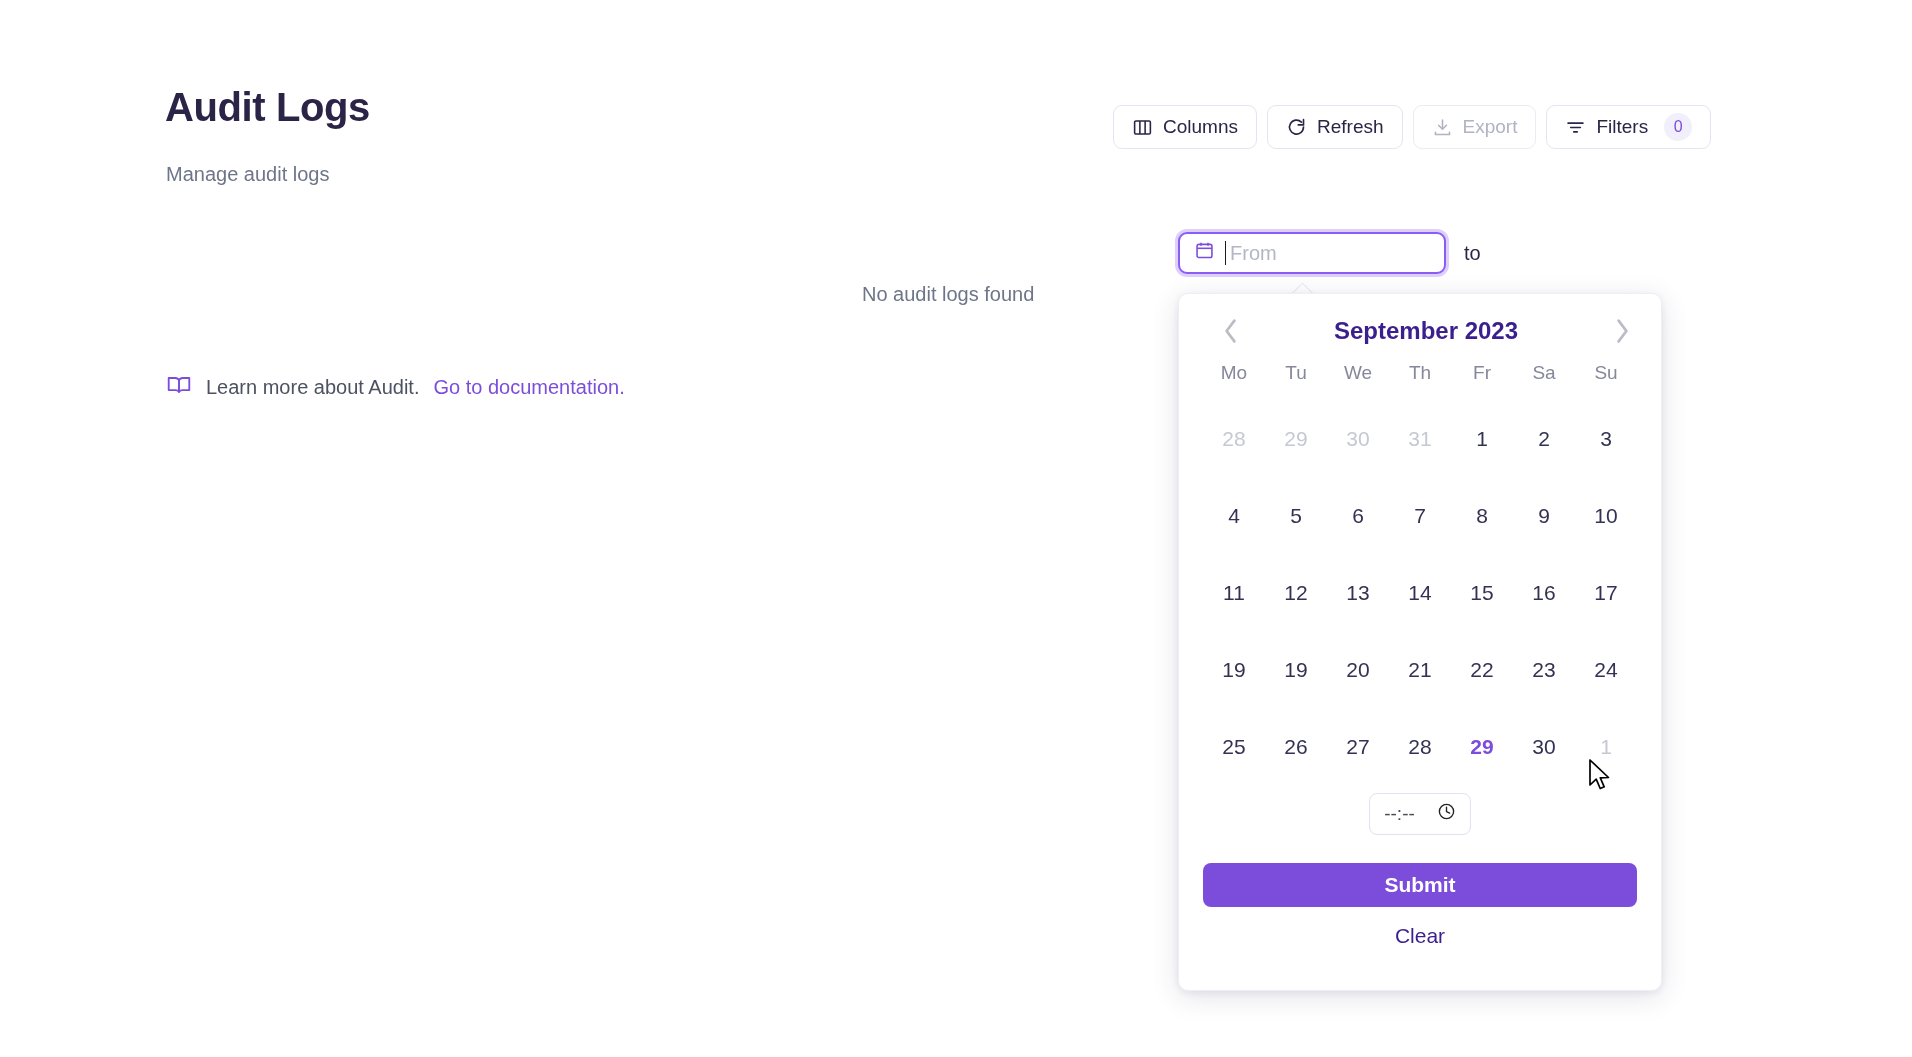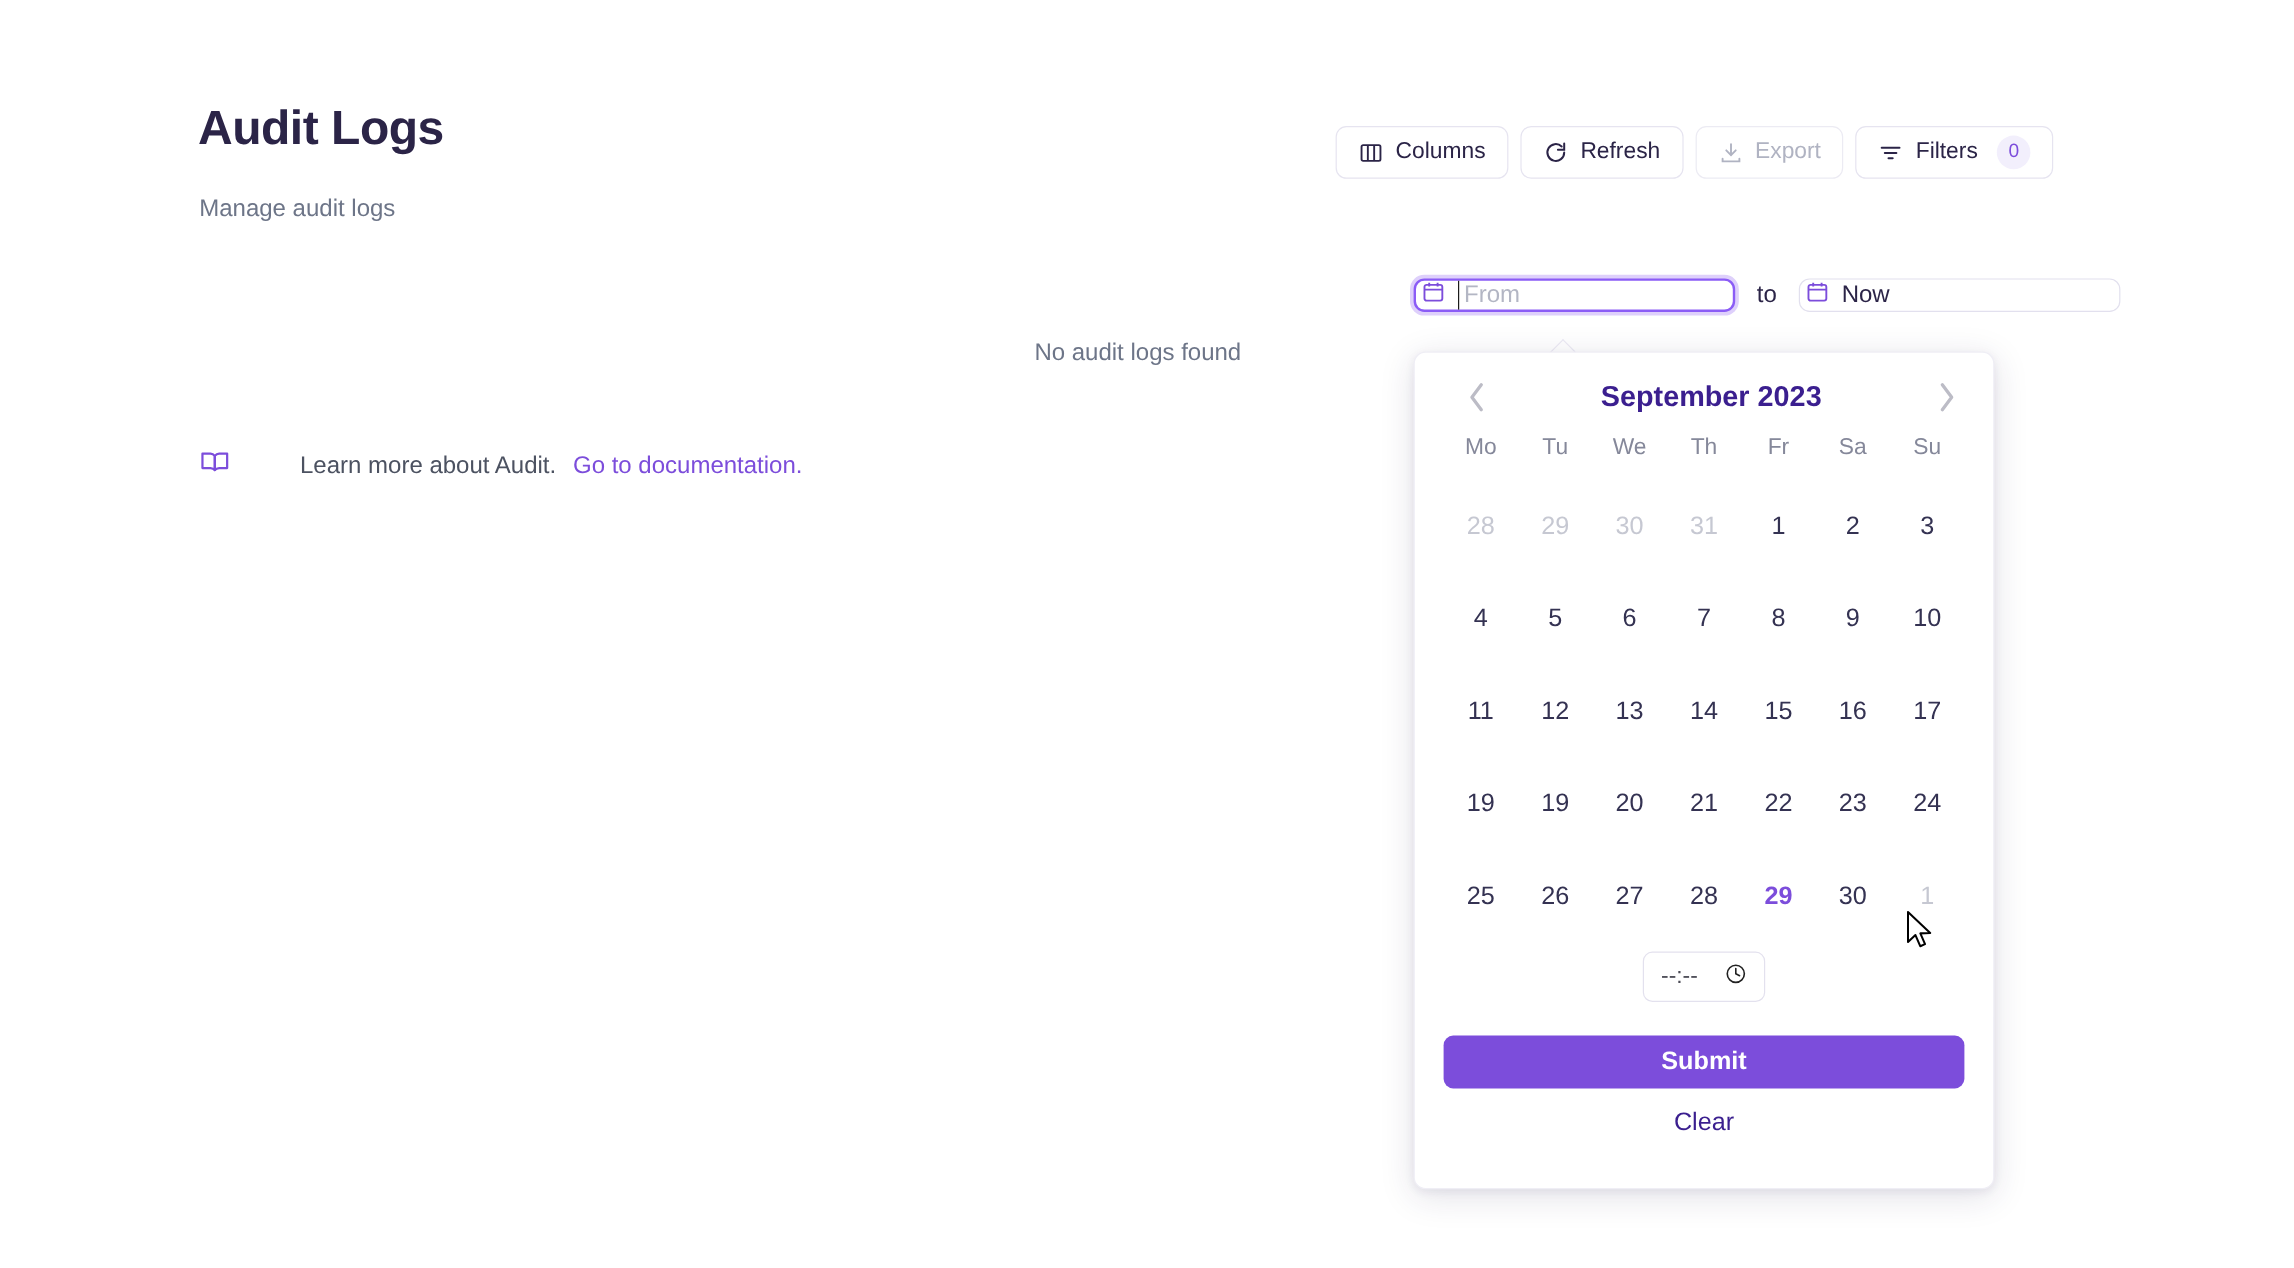--- a/index.html
+++ b/index.html
@@ -53,34 +53,34 @@
     position: absolute; left: 862px; top: 283px;
     font-size: 20px; color: #6d7588;
   }
 
   
   .learn-row {
     position: absolute; left: 166px; top: 372px;
     display: flex; align-items: center; gap: 14px;
     font-size: 20px;
   }
-  .learn-text { color: #4c5261; margin-left: 44px; }
+  .learn-text { color: #4c5261; }
   .learn-link { color: #7c4ddb; cursor: pointer; text-decoration: none; }
 
   
   .range-row {
     position: absolute; left: 1178px; top: 232px;
     display: flex; align-items: center; gap: 0;
   }
   .dt-field {
     position: relative;
     display: flex; align-items: center; gap: 10px;
-    width: 268px; height: 28px;
+    width: 268px; height: 42px;
     border: 1px solid #e2e0ee; border-radius: 9px;
-    background: #fff; padding: 0 4px;
+    background: #fff; padding: 0 14px;
     font-size: 20px; color: #2b2447; cursor: text;
   }
   .dt-field.focused {
     border: 2px solid #8b5cf6;
     box-shadow: 0 0 0 3px #ded0fb;
   }
   .dt-ph { color: #b3b6c4; }
   .caret {
     display:inline-block; width:1px; height:24px; background:#1b1b1b;
     margin-right:-6px;
@@ -242,31 +242,20 @@
           <line x1="8" y1="3" x2="8" y2="6.5"></line>
           <line x1="16" y1="3" x2="16" y2="6.5"></line>
         </svg>
       </span>
       <span class="caret"></span>
       <span class="dt-ph">From</span>
     </div>
 
     <span class="to-label">to</span>
 
-    <div class="dt-field">
-      <span class="ico">
-        <svg width="21" height="21" viewBox="0 0 24 24" fill="none" stroke="#7c4ddb" stroke-width="1.8">
-          <rect x="3.5" y="5" width="17" height="15" rx="2"></rect>
-          <line x1="3.5" y1="9.5" x2="20.5" y2="9.5"></line>
-          <line x1="8" y1="3" x2="8" y2="6.5"></line>
-          <line x1="16" y1="3" x2="16" y2="6.5"></line>
-        </svg>
-      </span>
-      <span>Now</span>
-    </div>
   </div>
 
   <div class="pop-arrow"></div>
 
   <div class="popover">
 
     <div class="cal-head">
       <div class="cal-nav">
         <svg width="17" height="26" viewBox="0 0 12 20" fill="none" stroke="#bcbcc6" stroke-width="2.1" stroke-linecap="round" stroke-linejoin="round">
           <polyline points="9,2 3,10 9,18"></polyline>

